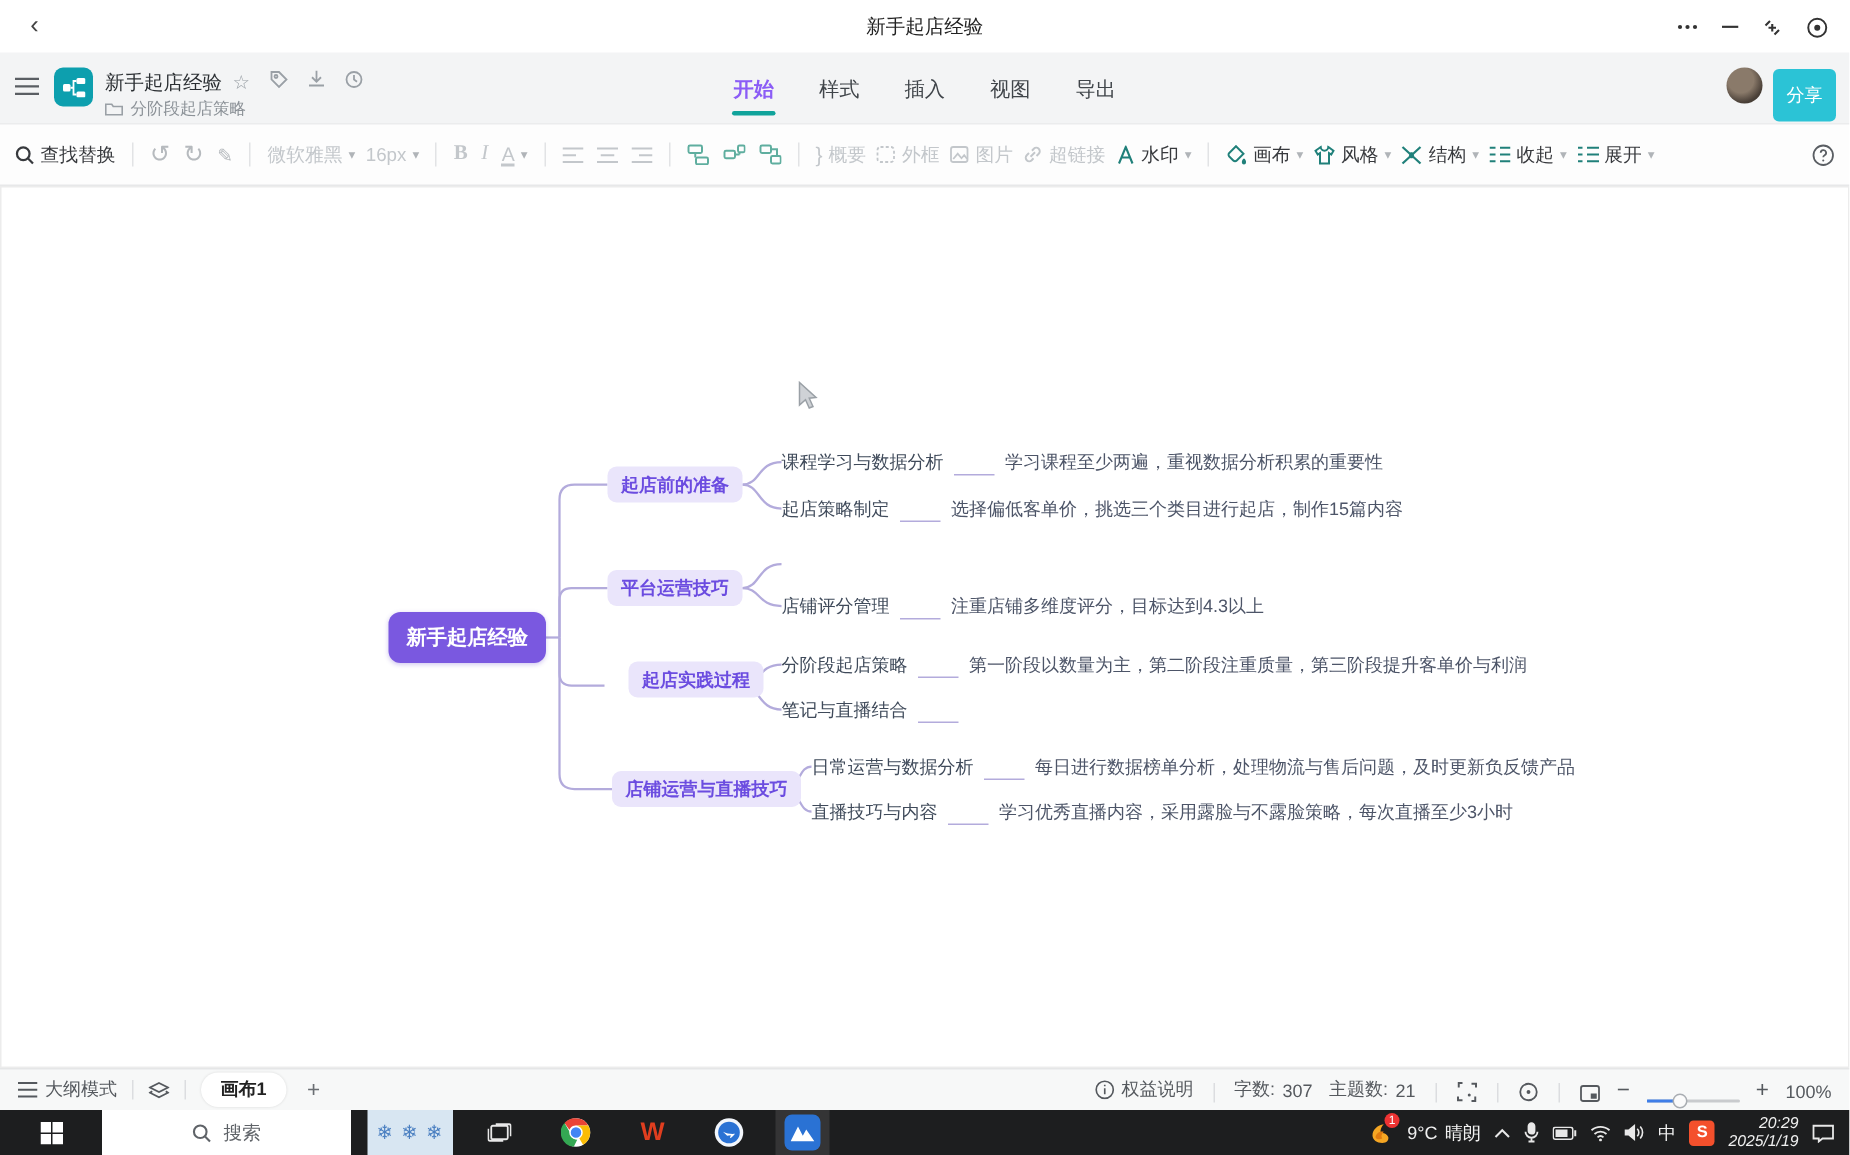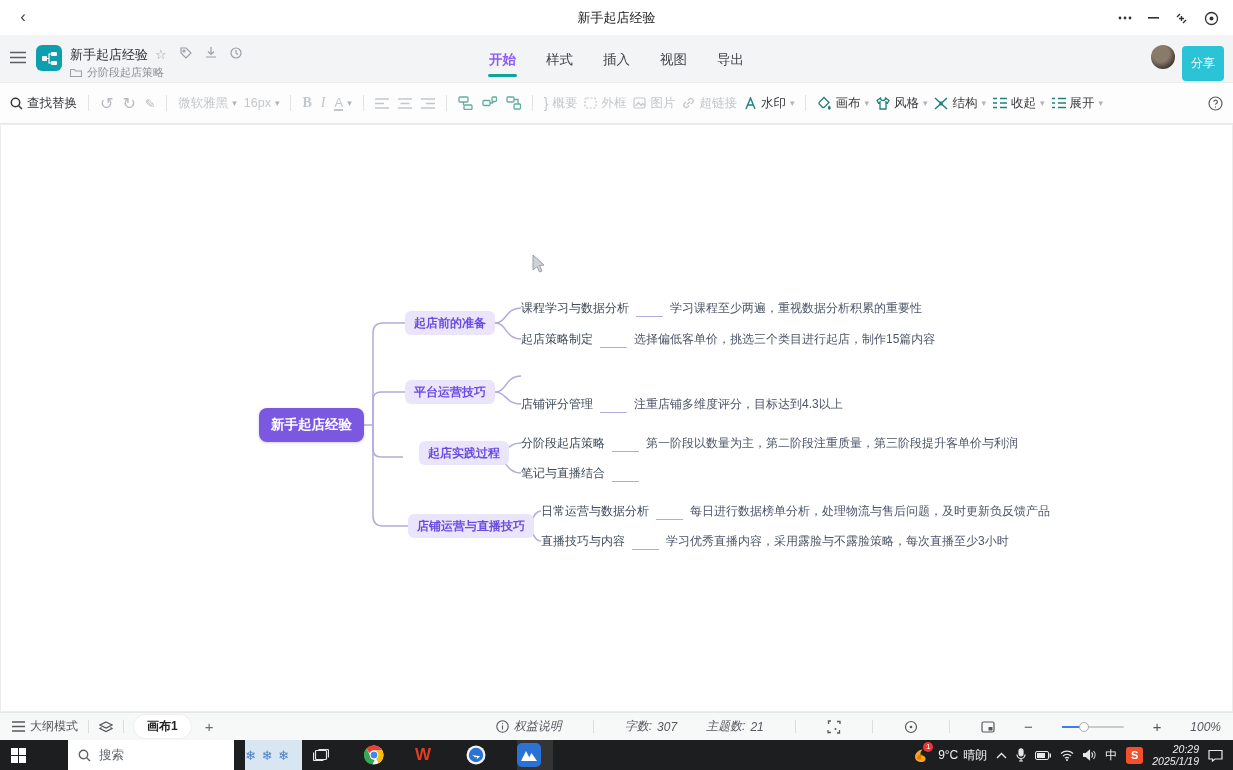--- a/index.html
+++ b/index.html
@@ -53,28 +53,28 @@
   .leaf-label { font-size:12px; color:#3f4a5a; }
   .leaf-line { width:27px; height:0; border-top:1.4px solid #b3abdc; }
   .leaf-detail { font-size:12px; color:#4d5568; }
 
   
   #statusbar { left:0; top:712px; width:1233px; height:28px; background:#f7f8f8; border-top:1px solid #e5e6e7;
                display:flex; align-items:center; padding:0 12px; font-size:12px; color:#55595e; }
   .sbsep { width:1px; height:13px; background:#dcdde0; margin:0 10px; }
   .sbitem { display:flex; align-items:center; gap:5px; cursor:pointer; }
   #canvas-tab { background:#fff; border-radius:13px; padding:3px 13px; font-weight:bold; color:#222; box-shadow:0 0 2px rgba(0,0,0,.12); }
-  #sb-right { margin-left:auto; display:flex; align-items:center; gap:29px;font-style:italic; }
+  #sb-right { margin-left:auto; display:flex; align-items:flex-end; gap:11px; }
   #zoom-track { width:62px; height:2px; background:#c9cbce; border-radius:1px; position:relative; }
   #zoom-fill { position:absolute; left:0; top:0; height:2px; width:22px; background:#3f7ee8; }
   #zoom-knob { position:absolute; left:17px; top:-4px; width:10px; height:10px; border-radius:50%; background:#fbfbfb; border:1px solid #a9adb2; }
 
   
   #taskbar { left:0; top:740px; width:1233px; height:30px; background:#1d1e1f; display:flex; align-items:stretch; color:#e8e8e8; }
-  .tb-slot { display:flex; align-items:center; cursor:pointer;margin-left:11px; }
+  .tb-slot { display:flex; align-items:center; justify-content:center; cursor:pointer;margin-left:11px; }
   #tb-search { width:166px; background:#ffffff; color:#5f6368; display:flex; align-items:center; gap:8px; padding:0 10px; font-size:12.5px; }
   #tb-weather { width:57px; background:#d8e6f2; color:#4a7fc1; font-size:13px; letter-spacing:1px; }
   #tb-active { width:36px; background:rgba(255,255,255,.10); }
   #tb-active .logo { width:24px; height:24px; background:#2a72d4; border-radius:5px; display:flex; align-items:center; justify-content:center; }
   #tray { margin-left:auto; display:flex; align-items:center; gap:9px; padding-right:10px; font-size:12px; }
   #tray .txt { color:#f0f0f0;text-align:right; }
   #clock { text-align:right; font-size:10.5px; line-height:12px; color:#f0f0f0;font-style:italic; }
   #s-tile { width:17px; height:17px; background:#f4502c; border-radius:3px; color:#fff; font-size:11px; font-weight:bold;
             display:flex; align-items:center; justify-content:center; }
   #flame-badge { position:absolute; right:-4px; top:-5px; background:#e33; color:#fff; font-size:8px; border-radius:50%;

